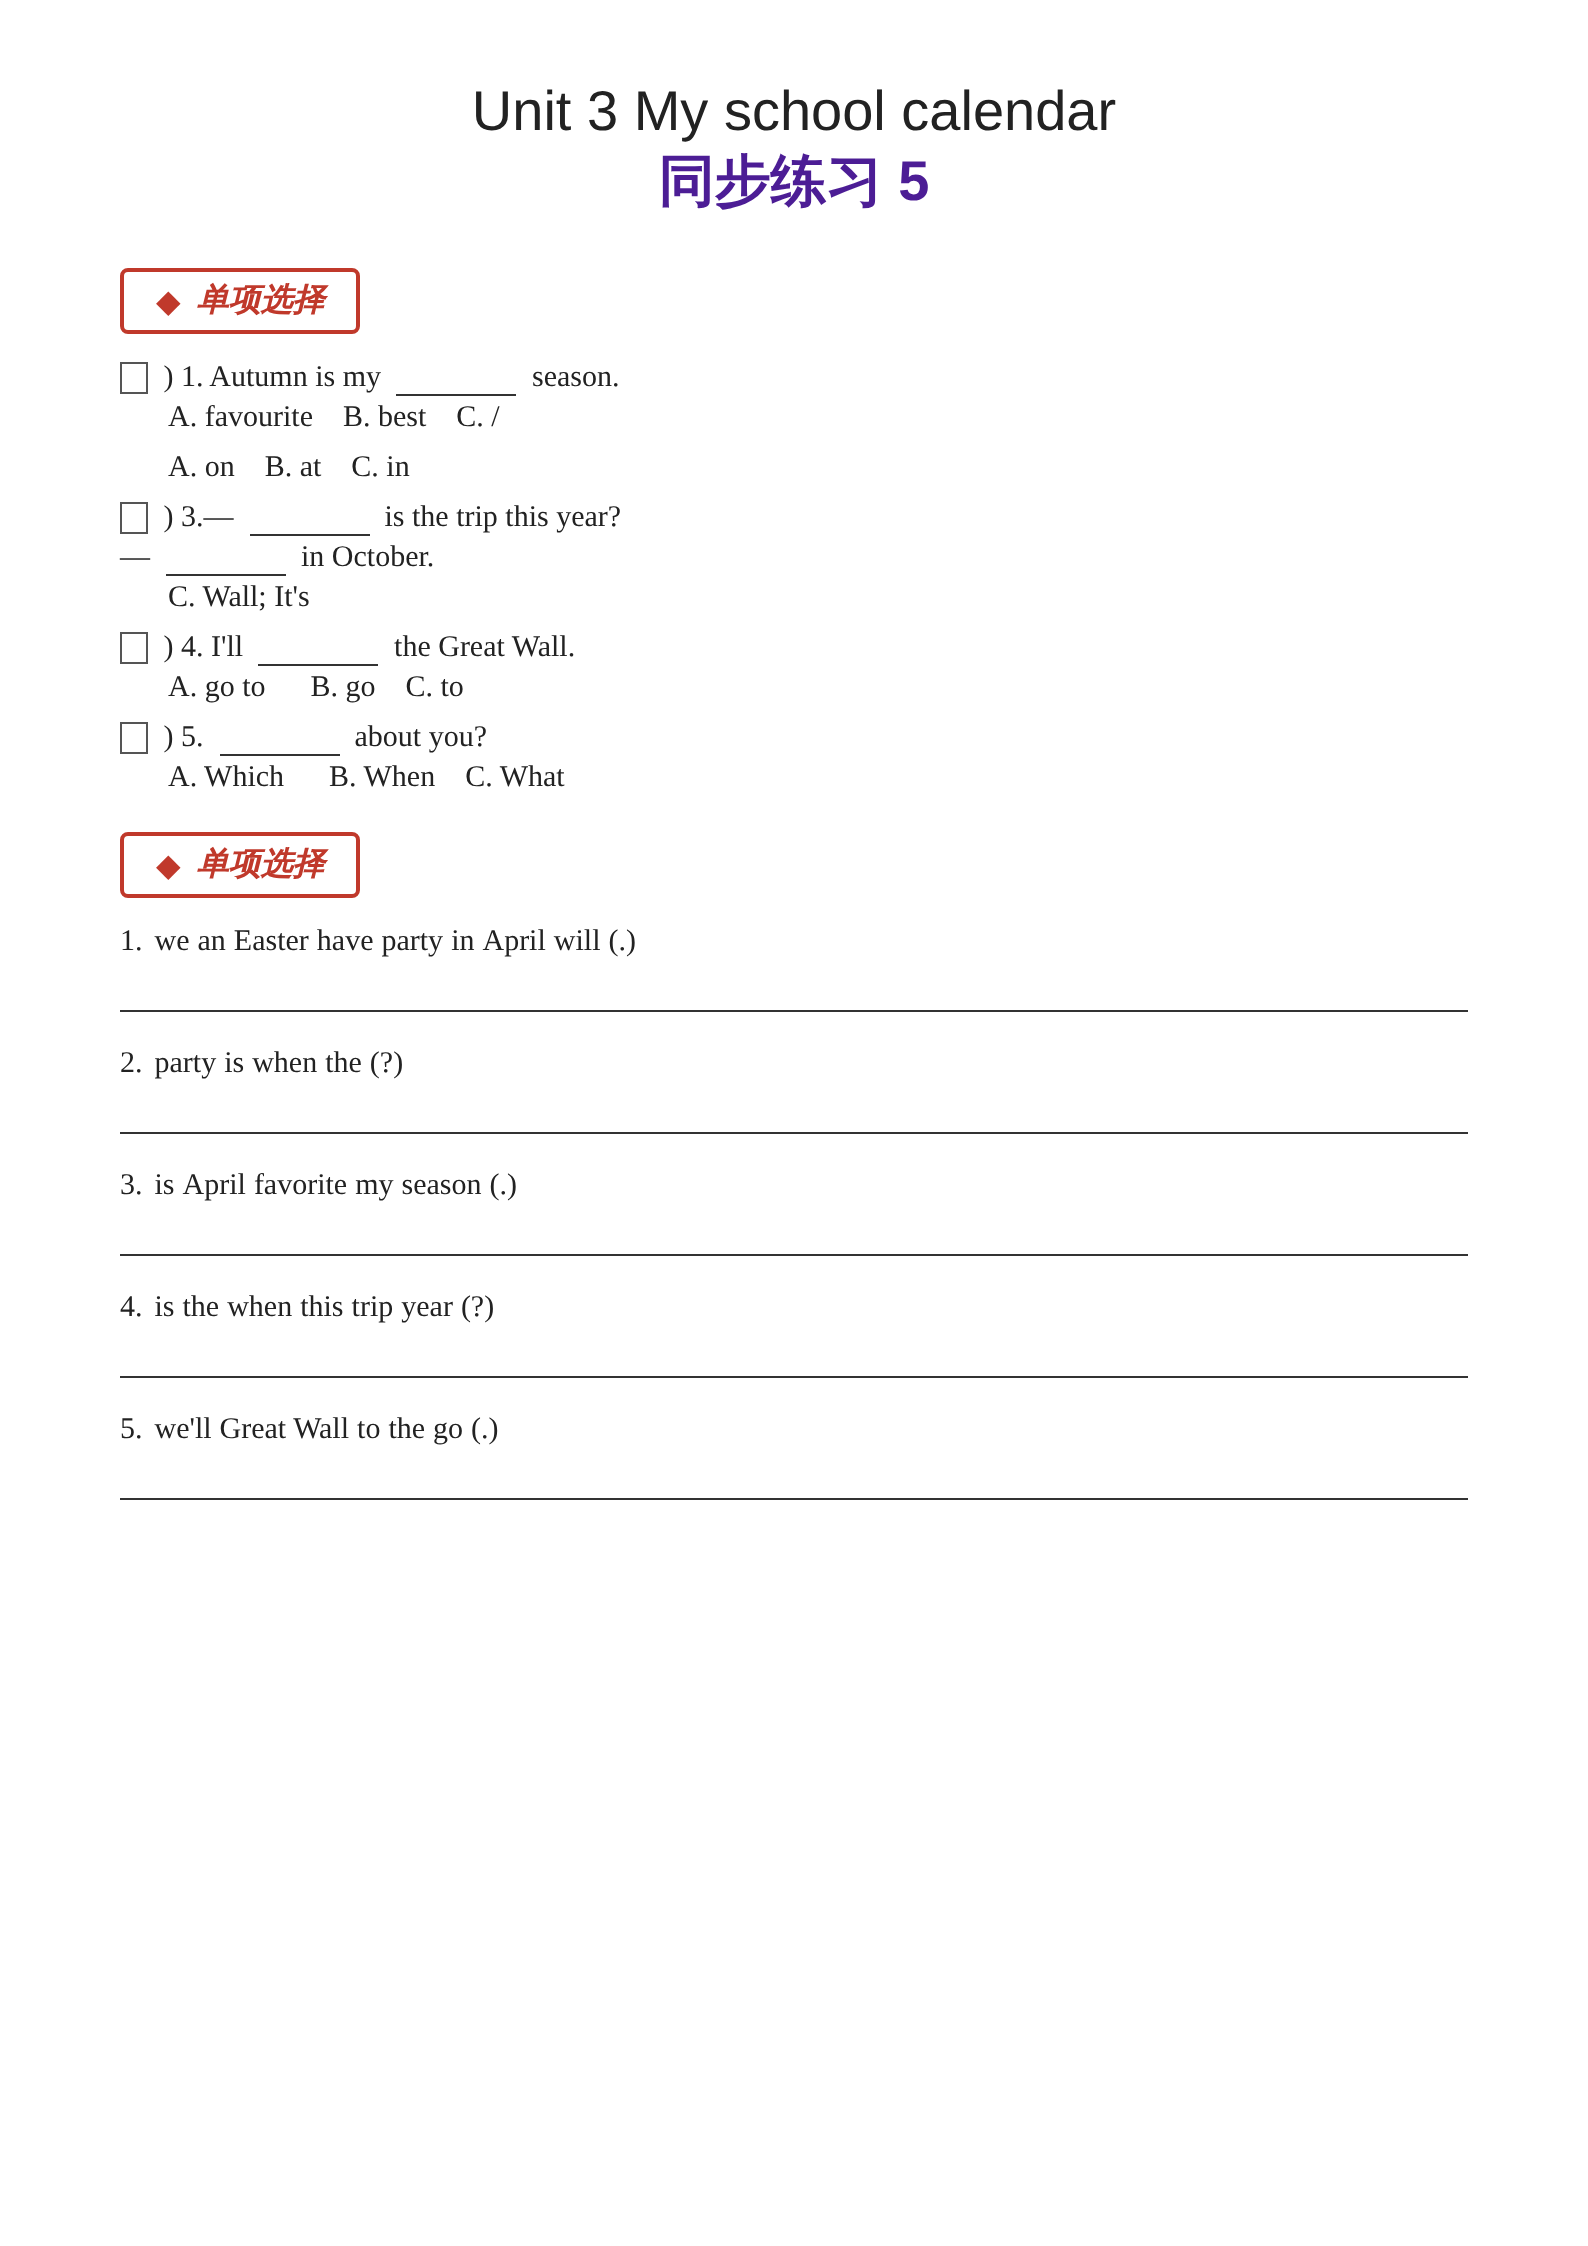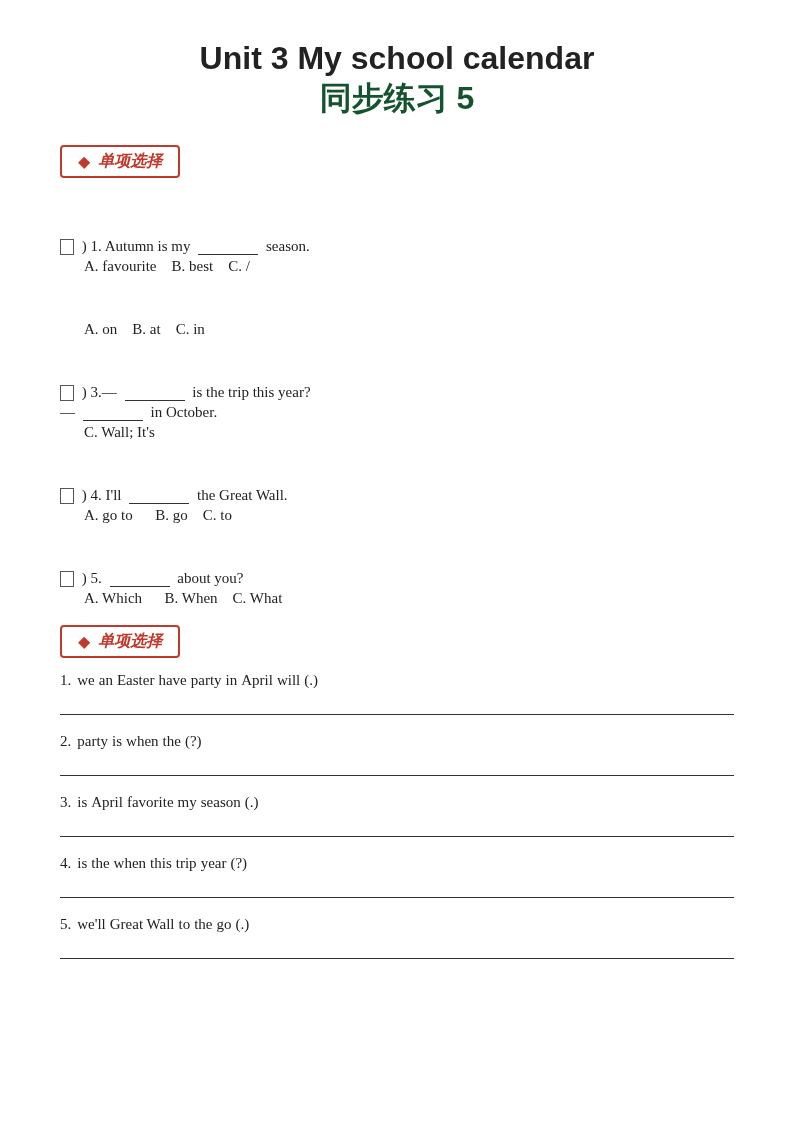--- a/index.html
+++ b/index.html
@@ -17,30 +17,30 @@
       color: #222;
       padding: 40px 60px;
     }
 
     .title-section {
       text-align: center;
       margin-bottom: 24px;
     }
 
     .title-main {
-      font-size: 32px;
-      font-weight: bold;
+      font-size: 28px;
+      font-weight: normal;
       font-family: Arial, sans-serif;
     }
 
     .title-sub {
-      font-size: 32px;
+      font-size: 28px;
       font-weight: bold;
       font-family: "SimHei", "Microsoft YaHei", sans-serif;
-      color: #14532d;
+      color: #4c1d95;
     }
 
     .section-header {
       display: inline-flex;
       align-items: center;
       background: #fff;
       border: 2px solid #c0392b;
       border-radius: 4px;
       padding: 4px 16px;
       margin-bottom: 14px;
@@ -55,21 +55,20 @@
     .section-header .section-title {
       color: #c0392b;
       font-size: 16px;
       font-family: "SimHei", "Microsoft YaHei", sans-serif;
       font-weight: bold;
       font-style: italic;
     }
 
     .question-block {
       margin-bottom: 8px;
-      margin-top: 46px;
     }
 
     .question-line {
       display: flex;
       align-items: baseline;
       margin-bottom: 3px;
     }
 
     .paren {
       display: inline-block;

